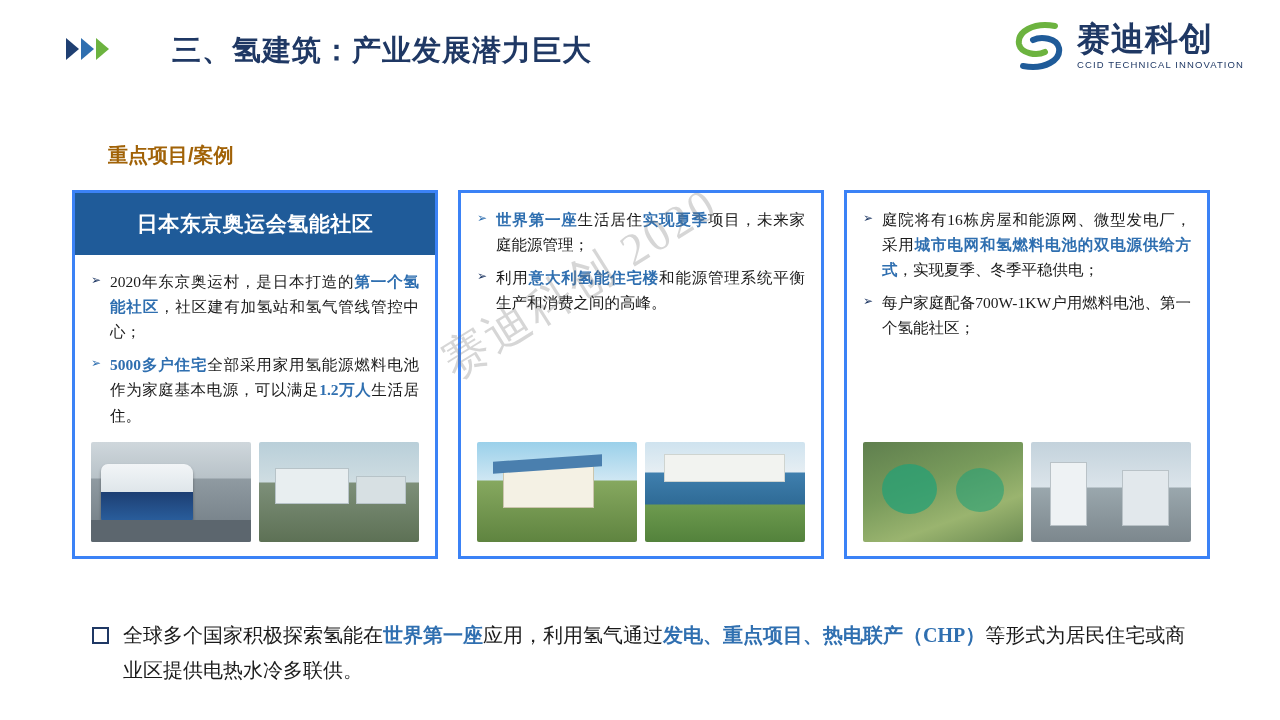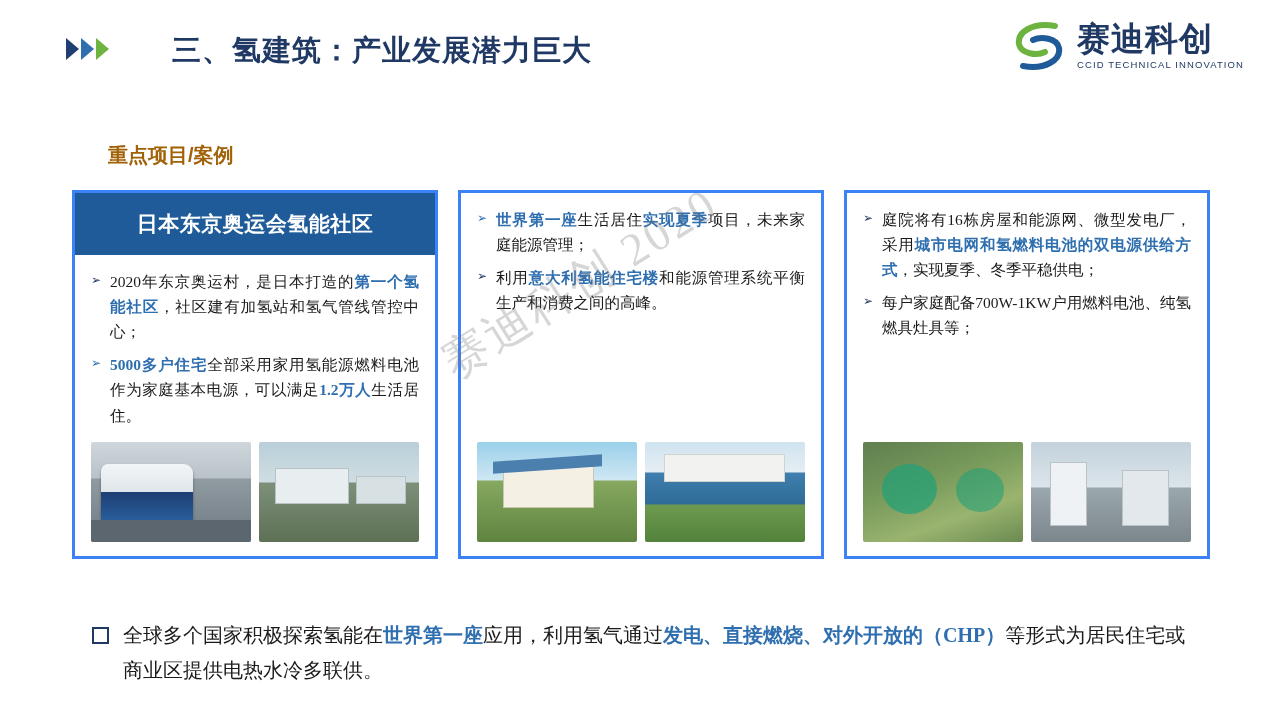--- a/index.html
+++ b/index.html
@@ -350,30 +350,30 @@
       </div>
       <div class="card">
         <div class="card-body">
           <ul class="bullet-list">
             <li class="bullet-item">
               <span class="bullet-mark">➢</span>
               <span class="bullet-text"><span>庭院将有16栋房屋和能源网、微型发电厂，采用</span><span class="hl">城市电网和氢燃料电池的双电源供给方式</span><span>，实现夏季、冬季平稳供电；</span></span>
             </li>
             <li class="bullet-item">
               <span class="bullet-mark">➢</span>
-              <span class="bullet-text"><span>每户家庭配备700W-1KW户用燃料电池、纯氢燃具灶具等；</span></span>
+              <span class="bullet-text"><span>每户家庭配备700W-1KW户用燃料电池、第一个氢能社区；</span></span>
             </li>
           </ul>
           <div class="card-images">
             <div class="photo ph-aerial"></div>
             <div class="photo ph-tank"></div>
           </div>
         </div>
       </div>
     </div>
 
   <div class="footer">
     <span class="footer-mark"></span>
-    <span class="footer-text" id="footer-text"><span>全球多个国家积极探索氢能在</span><span class="hl">世界第一座</span><span>应用，利用氢气通过</span><span class="hl">发电、直接燃烧、对外开放的（CHP）</span><span>等形式为居民住宅或商业区提供电热水冷多联供。</span></span>
+    <span class="footer-text" id="footer-text"><span>全球多个国家积极探索氢能在</span><span class="hl">世界第一座</span><span>应用，利用氢气通过</span><span class="hl">发电、重点项目、热电联产（CHP）</span><span>等形式为居民住宅或商业区提供电热水冷多联供。</span></span>
   </div>
 
   <div class="watermark">赛迪科创 2020</div>
 </div>
 
 </body></html>

